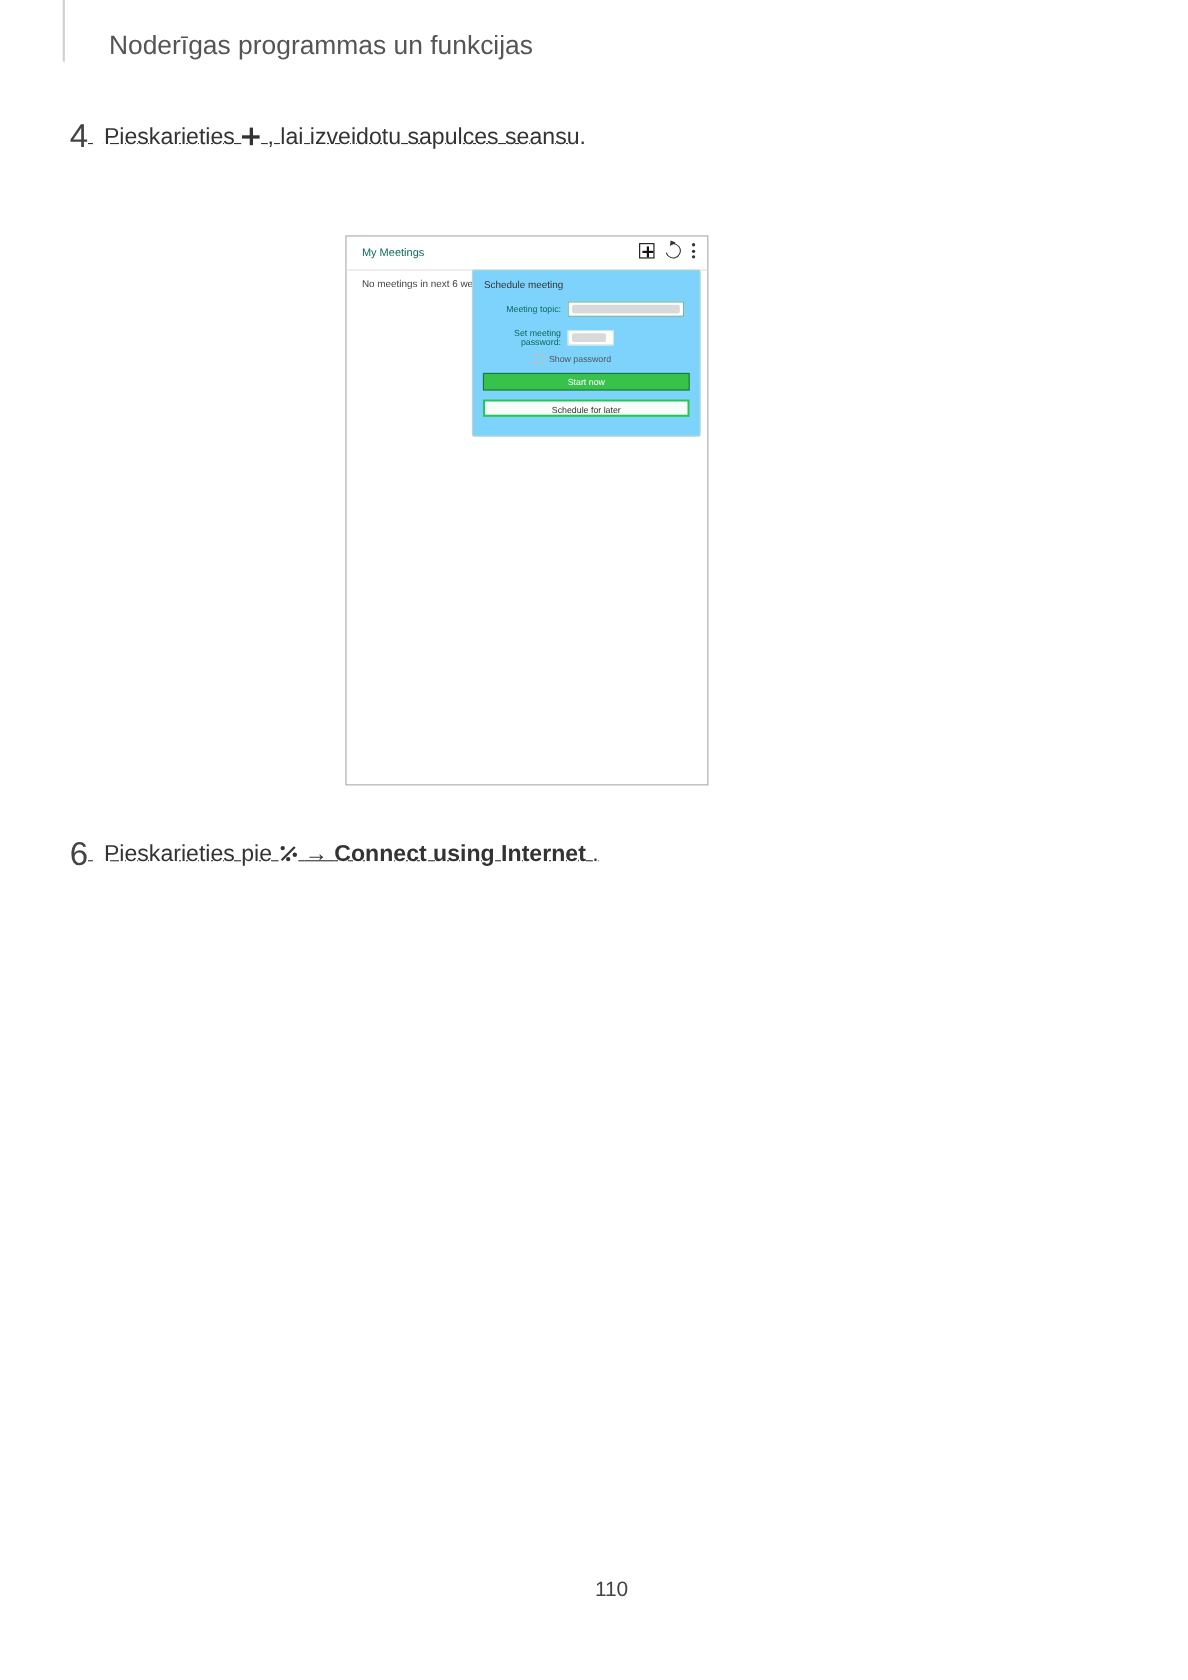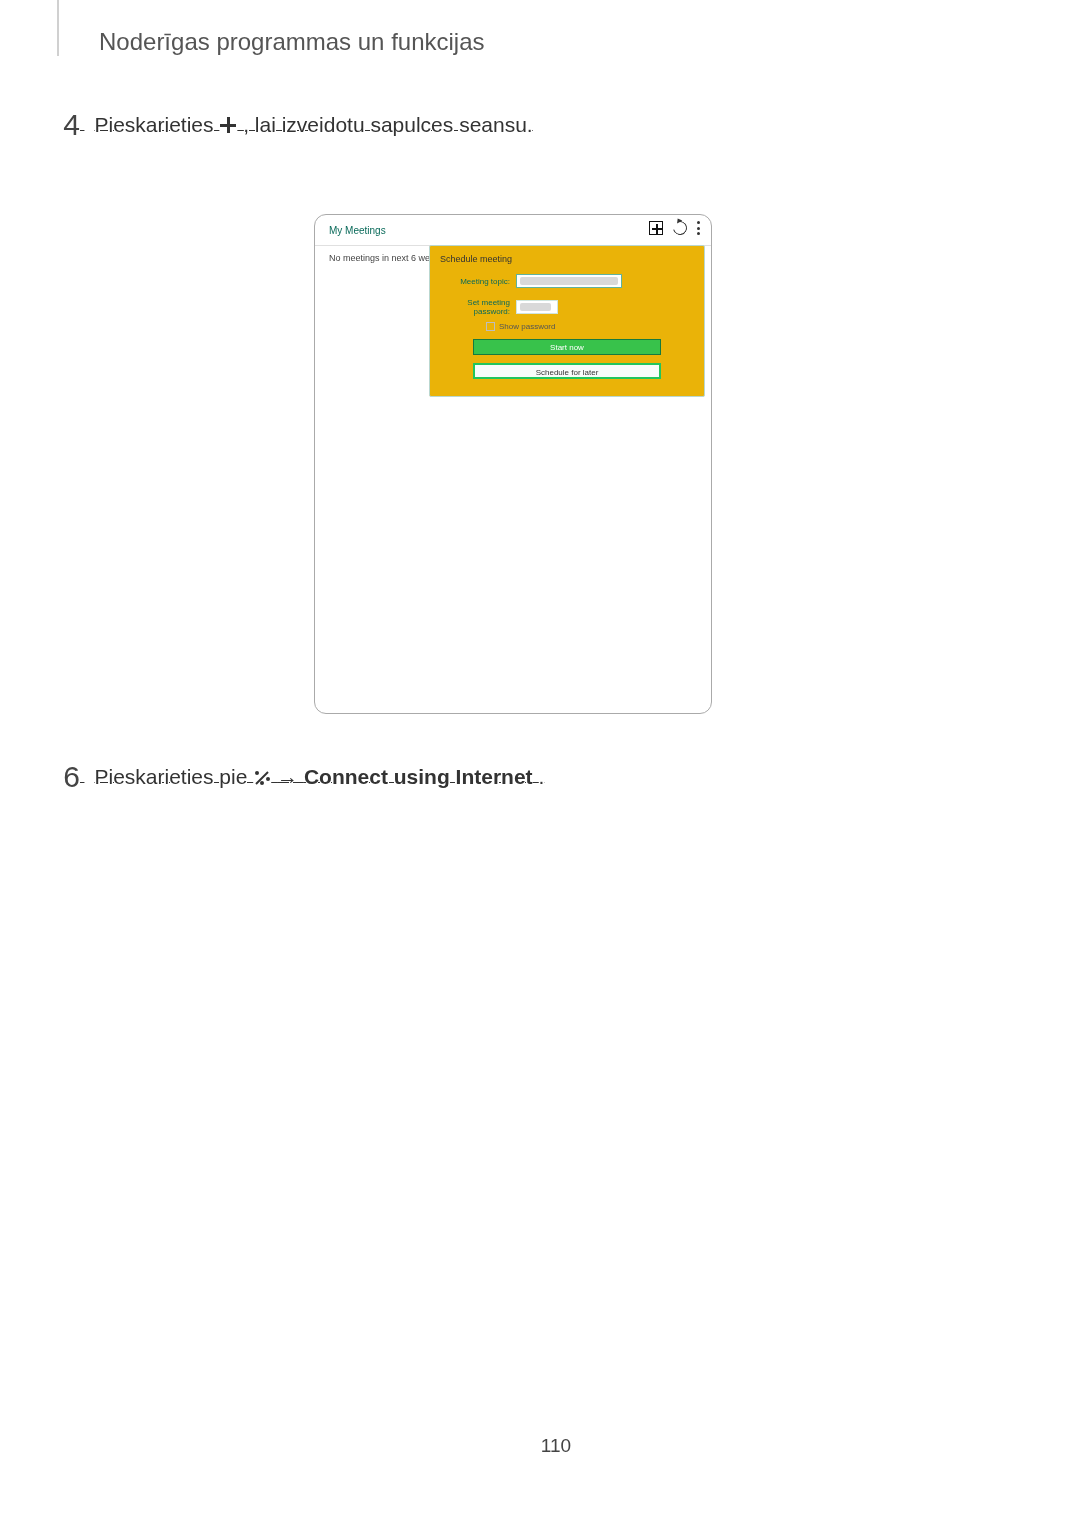--- a/index.html
+++ b/index.html
@@ -19,42 +19,42 @@
     
     .plus-icon { width: 18px; height: 18px; }
     .plus-icon::before, .plus-icon::after { content: ""; position: absolute; background: #333; }
     .plus-icon::before { left: 8px; top: 1px; width: 2.5px; height: 16px; }
     .plus-icon::after  { left: 1px; top: 8px; width: 16px; height: 2.5px; }
 
     
     .connect-icon { width: 18px; height: 18px; }
 
     
-    .device { position: absolute; left: 314px; top: 214px; width: 398px; height: 500px; border: 1px solid #aaa; border-radius: 12px; background: #fff; }
+    .device { position: absolute; left: 314px; top: 214px; width: 330px; height: 500px; border: 1px solid #aaa; border-radius: 0; background: #fff; }
 
     .dev-header { position: absolute; left: 0; right: 0; top: 6px; height: 24px; }
     .dev-title { position: absolute; left: 14px; top: 4px; font-size: 10px; color: #0a6a5a; }
     .hdr-icons { position: absolute; right: 6px; top: 0; display: flex; align-items: center; gap: 10px; }
     .hdr-plus { width: 14px; height: 14px; border: 1.5px solid #111; position: relative; }
     .hdr-plus::before, .hdr-plus::after { content: ""; position: absolute; background: #111; }
     .hdr-plus::before { left: 6px; top: 2px; width: 1.5px; height: 10px; }
     .hdr-plus::after  { left: 2px; top: 6px; width: 10px; height: 1.5px; }
     .hdr-refresh { width: 14px; height: 14px; border: 1.5px solid #333; border-radius: 50%; border-left-color: transparent; position: relative; transform: rotate(30deg); }
     .hdr-refresh::after { content: ""; position: absolute; left: -2px; top: -2px; width: 0; height: 0; border-left: 3px solid transparent; border-right: 3px solid transparent; border-bottom: 4px solid #333; transform: rotate(-60deg); }
     .hdr-dots { width: 4px; height: 14px; position: relative; margin-right: 4px; }
     .hdr-dots::before, .hdr-dots::after, .hdr-dots span { content: ""; position: absolute; width: 3px; height: 3px; background: #333; border-radius: 50%; left: 0; }
     .hdr-dots::before { top: 0; }
     .hdr-dots span   { top: 5.5px; display: block; }
     .hdr-dots::after  { top: 11px; }
 
     .dev-sep { position: absolute; left: 0; right: 0; top: 30px; border-top: 1px solid #e0e0e0; }
 
     .left-panel-text { position: absolute; left: 14px; top: 38px; font-size: 9px; color: #444; }
 
-    .panel { position: absolute; left: 114px; right: 6px; top: 30px; height: 152px; border: 1px solid #b9d7d0; border-radius: 2px; background: #eab308; }
+    .panel { position: absolute; left: 114px; right: 6px; top: 30px; height: 152px; border: 1px solid #b9d7d0; border-radius: 2px; background: #7dd3fc; }
     .panel-title { font-size: 9px; color: #333; margin: 8px 0 0 10px; }
     .form-row { display: flex; align-items: center; margin-top: 10px; }
     .label { width: 86px; font-size: 8px; color: #0a6a5a; text-align: right; padding-right: 6px; }
     .field { border: 1px solid #5fb39e; height: 14px; background: #fff; position: relative; }
     .field.topic { width: 106px; }
     .field.pass  { width: 42px; border-color: #cfe5df; }
     .blur { position: absolute; left: 3px; top: 2px; right: 3px; height: 8px; background: #d9d9d9; border-radius: 2px; filter: blur(0.6px); }
     .checkbox-row { display: flex; align-items: center; margin-top: 6px; margin-left: 56px; gap: 4px; }
     .chk { width: 9px; height: 9px; border: 1px solid #bdbdbd; }
     .chk-label { font-size: 8px; color: #555; }

